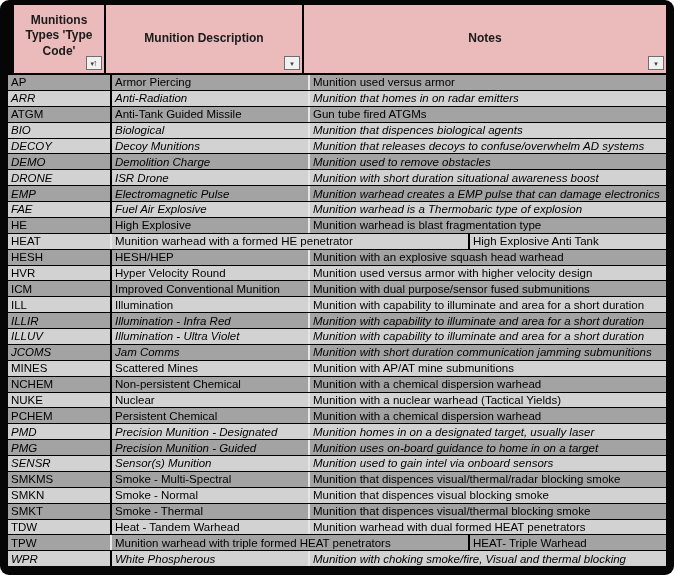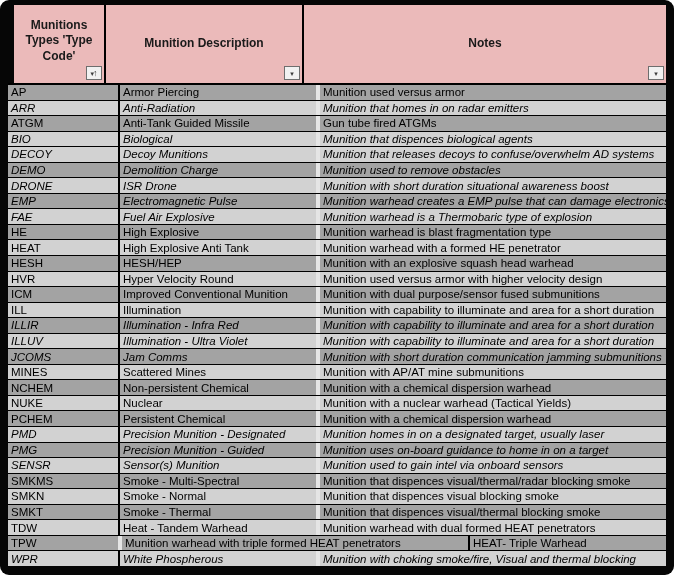--- a/index.html
+++ b/index.html
@@ -18,21 +18,21 @@
     left: 8px; top: 5px;
     width: 658px; height: 561px;
     display: flex;
     flex-direction: column;
     background: #060606;
   }
 
   
   .hdr {
     display: flex;
-    height: 80px;
+    height: 70px;
     border-bottom: 2px solid #000;
     padding-left: 6px;
   }
   .hcell {
     position: relative;
     background: #ebbaba;
     display: flex;
     align-items: center;
     justify-content: center;
     text-align: center;
@@ -82,23 +82,23 @@
   .trow.light { background: #d2d2d2; }
   .trow.italic { font-style: italic; }
 
   .tcell {
     display: flex;
     align-items: center;
     padding-left: 3px;
     white-space: nowrap;
     overflow: hidden;
   }
-  .c-code { width: 110px; }
+  .c-code { width: 102px; }
   .c-desc { width: 198px; border-left: 2px solid #000; text-align: right; }
-  .c-note { flex: 1; border-left: 4px solid #e5e5e5; }
+  .c-note { flex: 1; border-left: 2px solid #e5e5e5; }
 </style>
 </head>
 <body>
 
 <div class="frame">
   <div class="sheet">
 
     <div class="hdr">
       <div class="hcell hc1">
         <div class="hlabel">Munitions Types 'Type Code'</div>
@@ -167,22 +167,22 @@
     <div class="tcell c-desc">Fuel Air Explosive</div>
     <div class="tcell c-note">Munition warhead is a Thermobaric type of explosion</div>
   </div>
         <div class="trow dark">
     <div class="tcell c-code">HE</div>
     <div class="tcell c-desc">High Explosive</div>
     <div class="tcell c-note">Munition warhead is blast fragmentation type</div>
   </div>
         <div class="trow light">
     <div class="tcell c-code">HEAT</div>
+    <div class="tcell c-note">Munition warhead with a formed HE penetrator</div>
     <div class="tcell c-desc">High Explosive Anti Tank</div>
-    <div class="tcell c-note">Munition warhead with a formed HE penetrator</div>
   </div>
         <div class="trow dark">
     <div class="tcell c-code">HESH</div>
     <div class="tcell c-desc">HESH/HEP</div>
     <div class="tcell c-note">Munition with an explosive squash head warhead</div>
   </div>
         <div class="trow light">
     <div class="tcell c-code">HVR</div>
     <div class="tcell c-desc">Hyper Velocity Round</div>
     <div class="tcell c-note">Munition used versus armor with higher velocity design</div>

